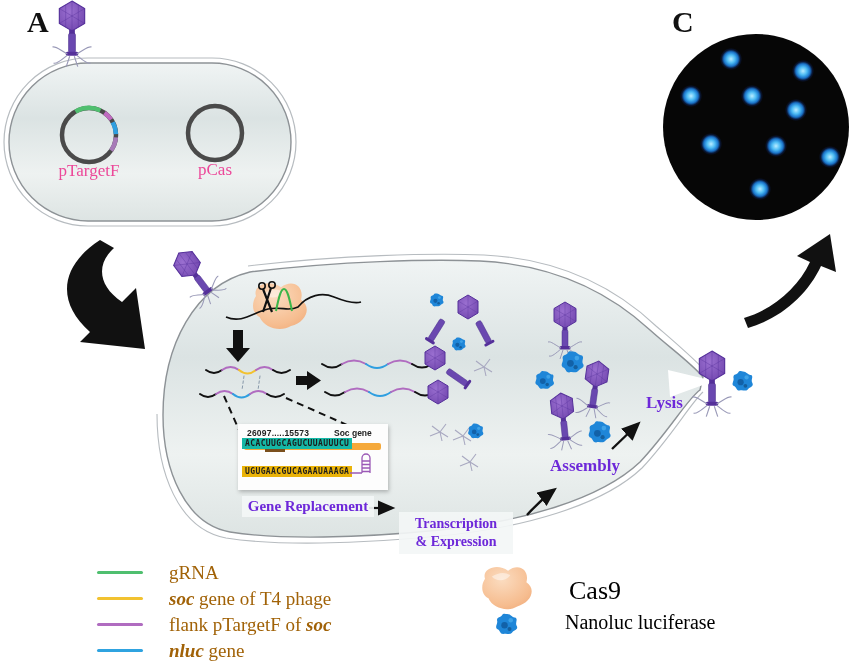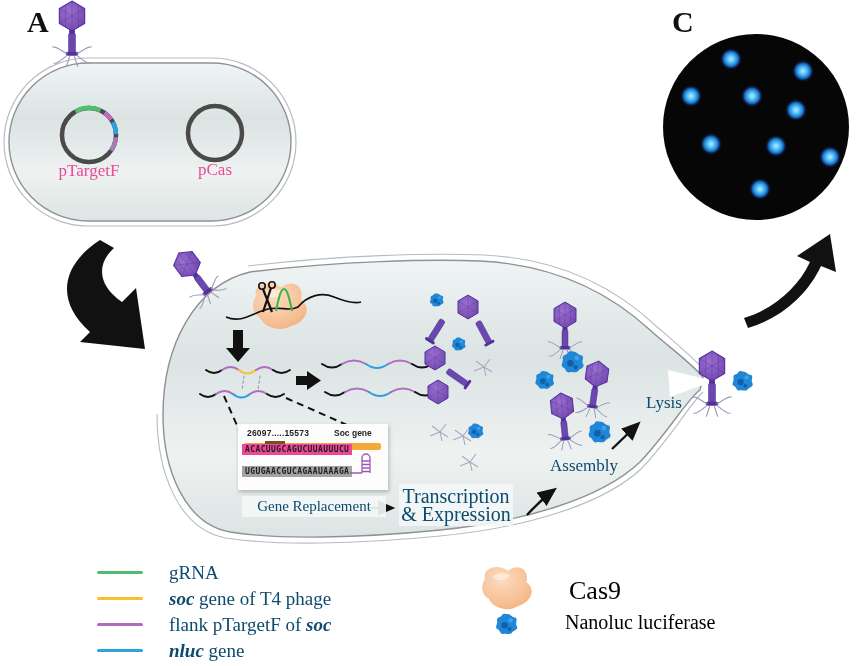--- a/index.html
+++ b/index.html
@@ -1,26 +1,26 @@
 <!DOCTYPE html>
 <html><head>
 <meta charset="utf-8">
 <style>
   html,body{margin:0;padding:0;background:#ffffff;}
   #fig{position:relative;width:865px;height:666px;background:#ffffff;overflow:hidden;
        font-family:"Liberation Serif","DejaVu Serif",serif;}
   .abs{position:absolute;}
   .panel-label{font-size:30px;font-weight:bold;color:#111;}
   .plasmid-label{font-size:17px;color:#ec4899;text-align:center;}
-  .proc-label{font-weight:normal;color:#0c4a6e;}
+  .proc-label{font-weight:bold;color:#6d28d9;}
   .box{background:rgba(243,246,246,.92);}
   .tbox{text-align:center;}
   .legend-row{position:absolute;height:22px;}
   .legend-swatch{position:absolute;left:0;top:9px;width:46px;height:3px;border-radius:2px;}
-  .legend-text{position:absolute;left:72px;top:0;font-size:19px;color:#0c4a6e;white-space:nowrap;}
+  .legend-text{position:absolute;left:72px;top:0;font-size:19px;color:#a16207;white-space:nowrap;}
   .legend-text .it{font-style:italic;font-weight:bold;}
   .plate{position:absolute;border-radius:50%;background:#060606;}
   .plaque{position:absolute;width:22px;height:22px;margin:-11px 0 0 -11px;border-radius:50%;
     background:radial-gradient(circle,#b8ecff 0%,#4cbbf4 26%,#1a72c8 46%,rgba(12,35,90,.55) 60%,rgba(0,0,0,0) 72%);}
   .inset{background:#fdfdfd;box-shadow:1px 2px 4px rgba(0,0,0,.25);}
   .inset .coords{position:absolute;left:9px;top:4px;font-family:"Liberation Sans",sans-serif;
     font-weight:bold;font-size:8.5px;color:#222;letter-spacing:.2px;}
   .inset .gene{position:absolute;left:96px;top:4px;font-family:Liberation Sans, sans-serif;
     font-weight:bold;font-size:8.5px;color:#222;}
   .inset .bar{position:absolute;left:6px;top:19px;width:137px;height:7px;border-radius:2px;}
@@ -205,29 +205,29 @@
   <div class="abs plasmid-label" style="left:42px;top:161px;width:94px">pTargetF</div>
   <div class="abs plasmid-label" style="left:185px;top:160px;width:60px">pCas</div>
 
   <div class="plate" id="plate" style="left:663px;top:34px;width:186px;height:186px"></div>
 
   <div class="abs inset" style="left:238px;top:424px;width:150px;height:66px">
     <div class="coords">26097.....15573</div>
     <div class="gene">Soc gene</div>
     <div class="bar" id="socBar" style="background: rgb(245, 169, 59);"></div>
     <div class="seg" id="socSeg" style="background: rgb(122, 79, 29);"></div>
-    <div class="seq" id="seq1" style="top: 20px; background: #ec4899;">ACACUUGCAGUCUUAUUUCU</div>
-    <div class="seq" id="seq2" style="top: 42px; background: #a3a3a3;">UGUGAACGUCAGAAUAAAGA</div>
+    <div class="seq" id="seq1" style="top: 14px; background: #14b8a6;">ACACUUGCAGUCUUAUUUCU</div>
+    <div class="seq" id="seq2" style="top: 42px; background: #eab308;">UGUGAACGUCAGAAUAAAGA</div>
     <svg class="abs" style="left:0;top:0" width="150" height="66">
       <path d="M112,49 L124,49 M124,49 L124,34 A4,4 0 0 1 132,34 L132,49 M124,37 L132,37 M124,40.5 L132,40.5 M124,44 L132,44 M124,47.5 L132,47.5" stroke="#9b59b6" stroke-width="1.3" fill="none"></path>
     </svg>
   </div>
 
-  <div class="abs box proc-label" style="left:242px;top:496px;width:124px;font-size:15px;padding:2px 10px;text-align:center">Gene Replacement</div>
-  <div class="abs box proc-label tbox" style="left:399px;top:484px;width:114px;font-size:20px;padding:3px 0;line-height:18px">
+  <div class="abs box proc-label" style="left:242px;top:496px;width:124px;font-size:15px;padding:2px 4px;text-align:center">Gene Replacement</div>
+  <div class="abs box proc-label tbox" style="left:399px;top:512px;width:114px;font-size:14px;padding:3px 0;line-height:18px">
     <div>Transcription</div>
     <div>&amp; Expression</div>
   </div>
   <div class="abs proc-label" style="left:550px;top:456px;font-size:17px">Assembly</div>
   <div class="abs proc-label" style="left:646px;top:393px;font-size:17px">Lysis</div>
 
   <div class="legend-row" style="left:97px;top:562px">
     <span class="legend-swatch" style="background: rgb(79, 191, 111);"></span>
     <span class="legend-text"><span>gRNA</span><span class="it"></span><span></span></span>
   </div>

